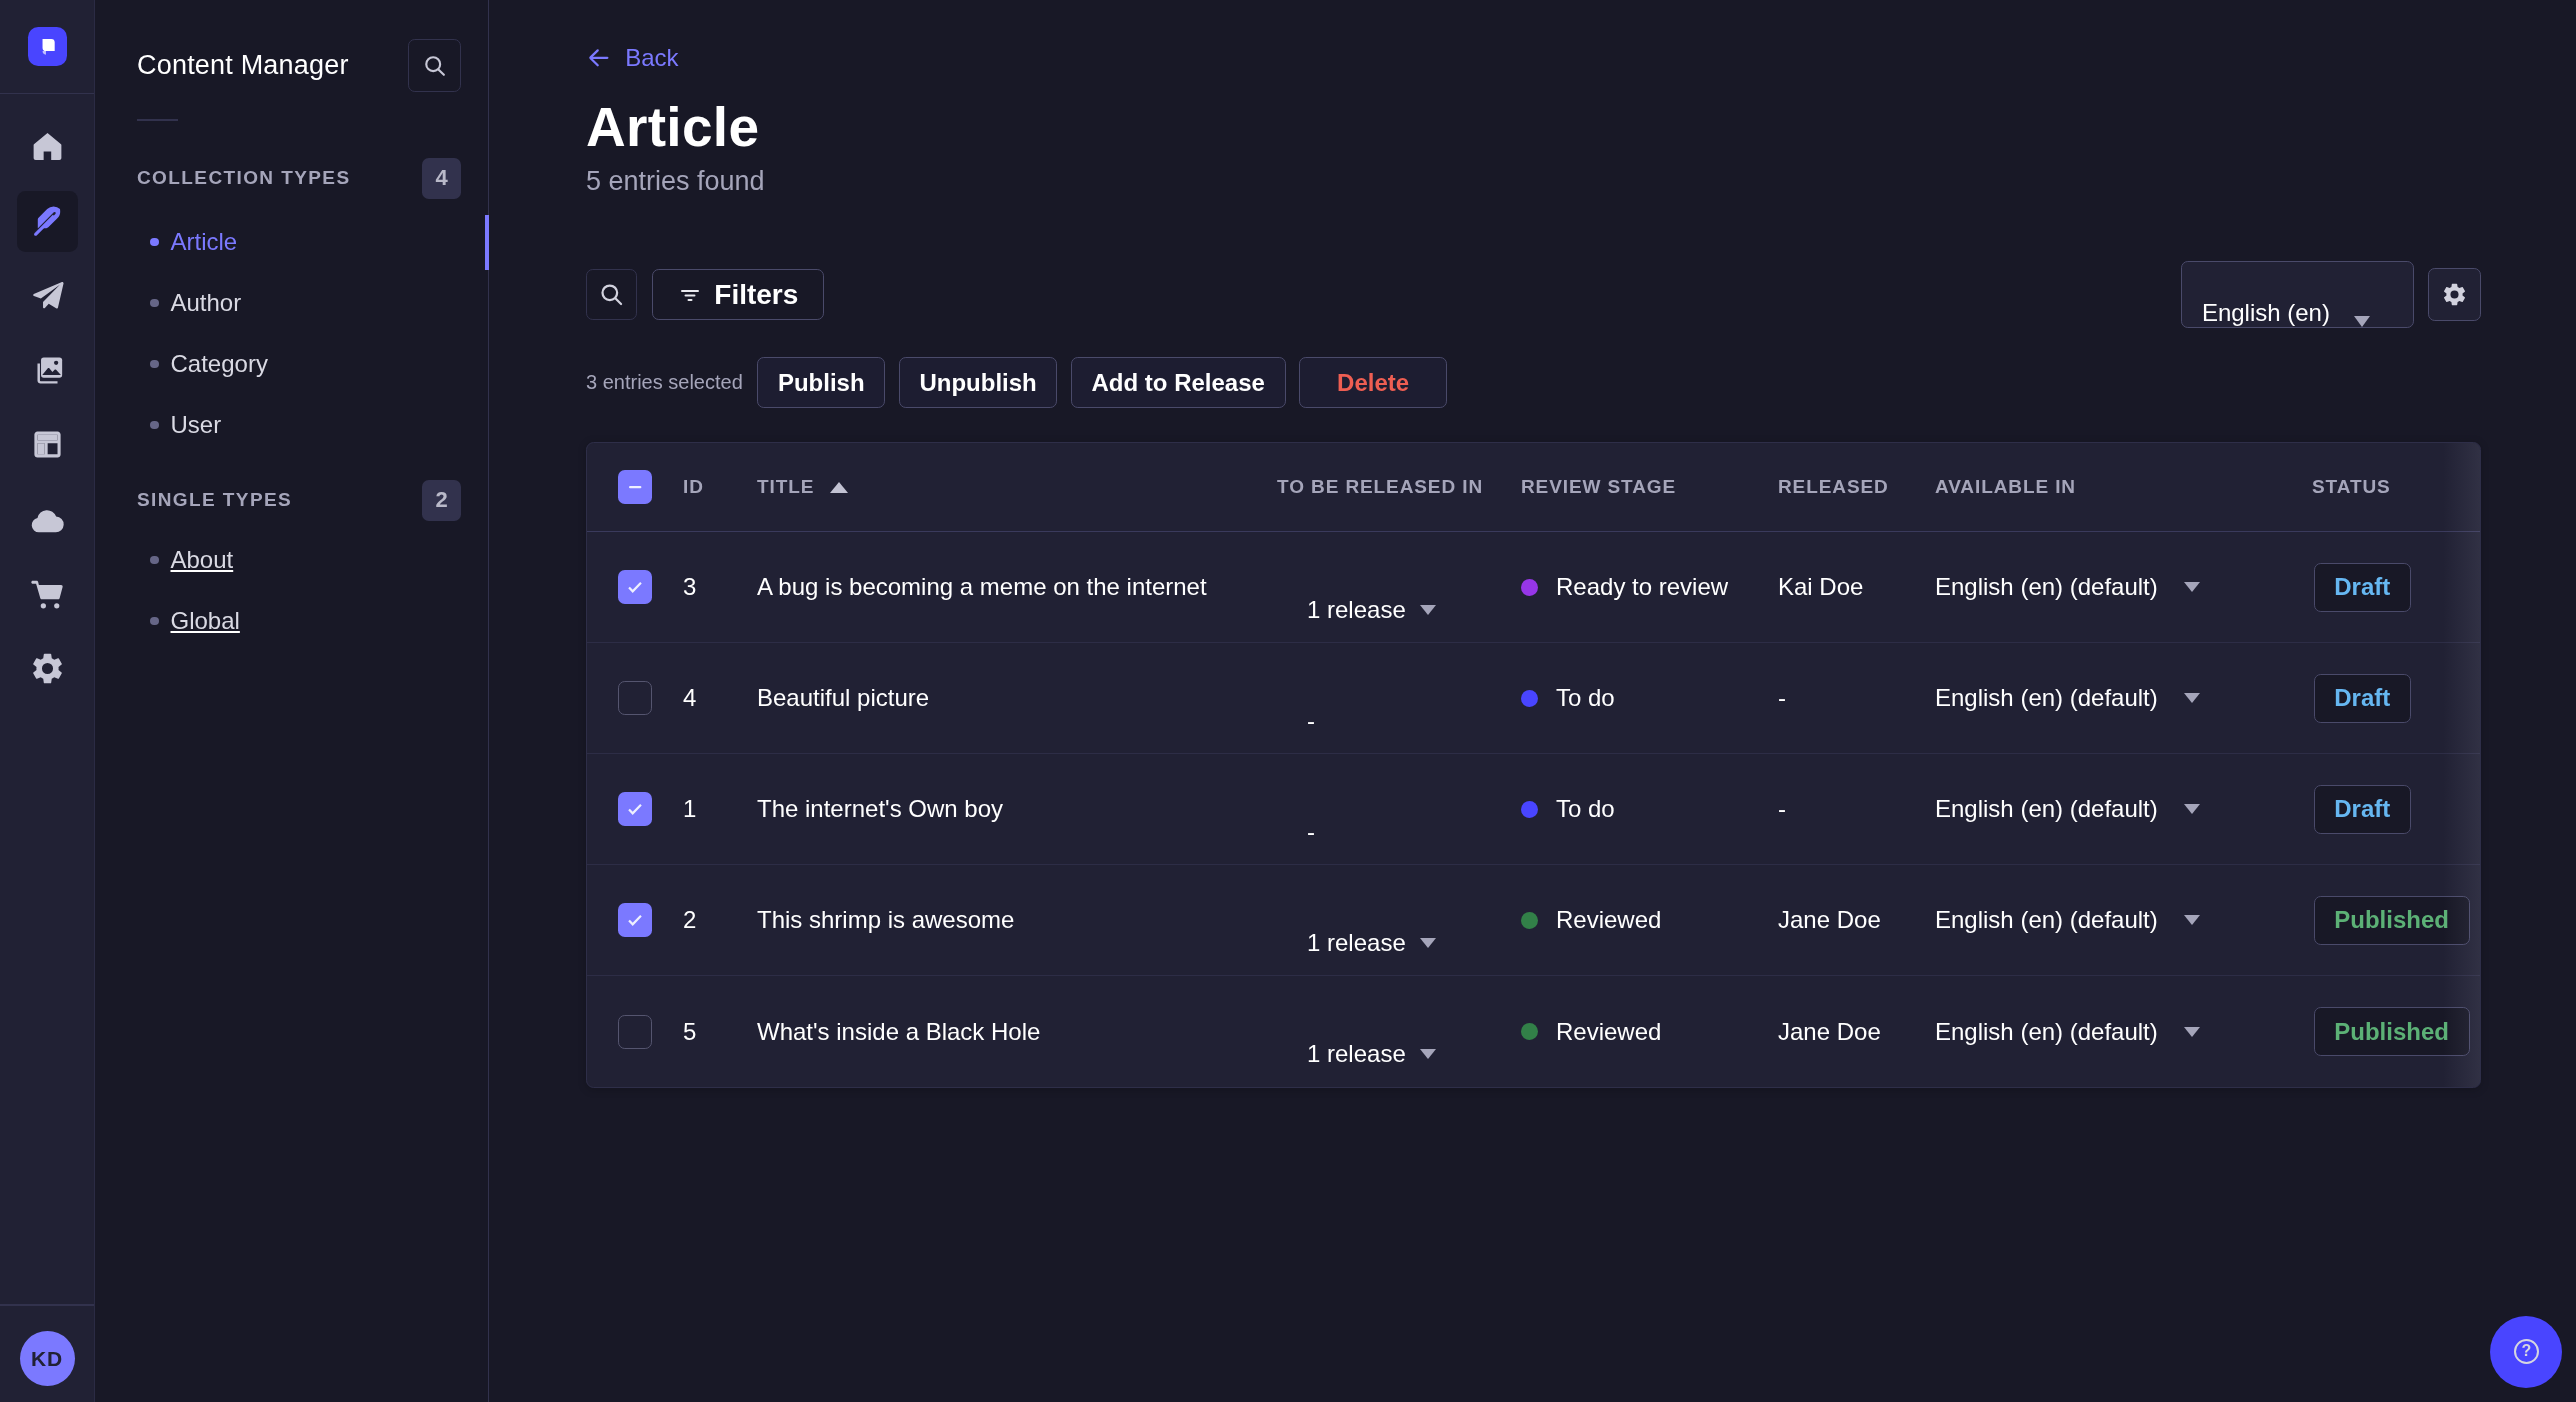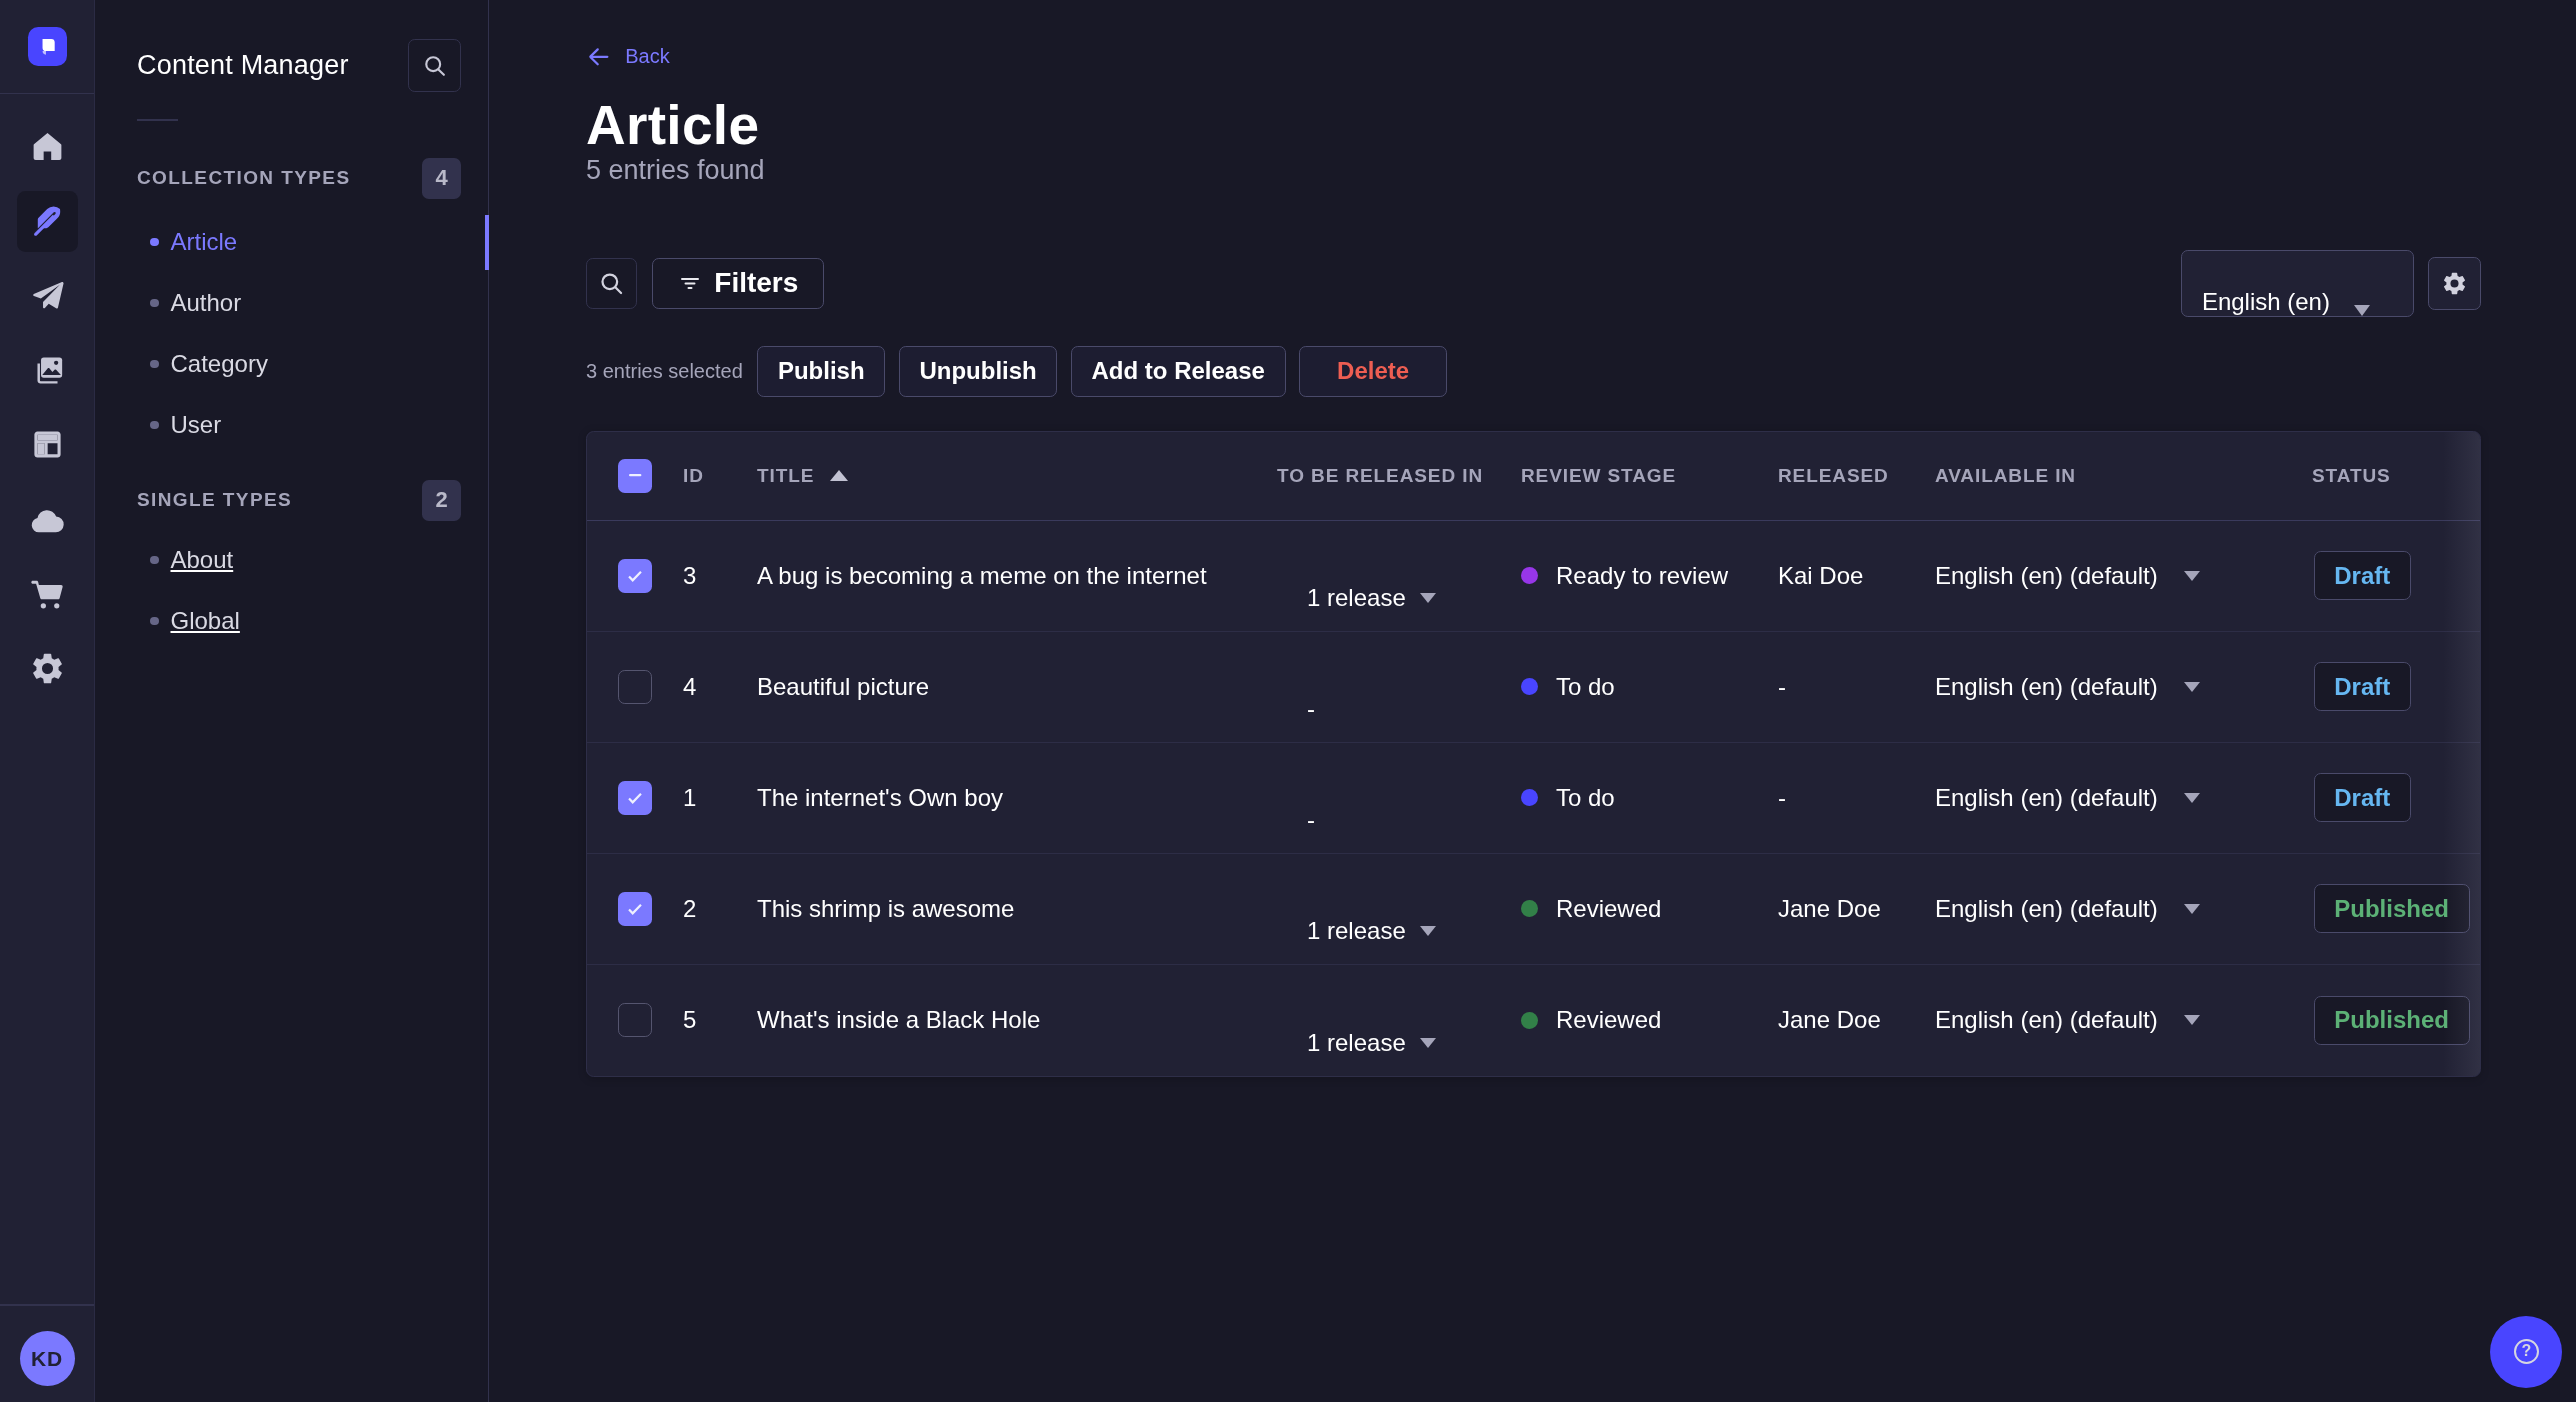--- a/index.html
+++ b/index.html
@@ -46,27 +46,27 @@
   .subnav-item .bullet { width:8.5px; height:8.5px; border-radius:50%; background:#666687; margin-right:12px; flex:none; }
   .subnav-item .item-label { font-size:24px; color:#d9d9e3; }
   .subnav-item.active .bullet { background:#7b79ff; }
   .subnav-item.active .item-label { color:#7b79ff; }
   .subnav-item.active::after { content:""; position:absolute; right:-1.7px; top:0; bottom:0; width:5.1px; background:#7b79ff; }
 
   
   .main { position:absolute; left:489px; right:0; top:0; bottom:0; padding:0 95px 0 97px; background:#181826; }
   .back-row { margin-top:44px; display:flex; align-items:center; }
   .back-row svg { margin-right:13.6px; }
-  .back-label { font-size:20px; color:#7b79ff; font-weight:500; }
+  .back-label { font-size:24px; color:#7b79ff; font-weight:500; }
   .title-row { margin-top:28px; display:flex; align-items:flex-start; justify-content:space-between; }
   .page-title { font-size:55px; font-weight:700; color:#ffffff; line-height:55px; letter-spacing:0.3px; }
   .create-btn { height:55px; background:#4945ff; border:none; border-radius:6.8px; display:flex; align-items:center; padding:0 21px; margin-top:1.7px; }
   .create-btn .plus { margin-right:14.5px; display:flex; }
   .create-btn .create-label { font-size:24px; font-weight:600; color:#ffffff; }
-  .subtitle { margin-top:2px; font-size:27px; color:#a5a5ba; }
+  .subtitle { margin-top:11px; font-size:27px; color:#a5a5ba; }
 
   .toolbar-row { margin-top:64px; display:flex; align-items:center; }
   .icon-btn { width:51px; height:51px; border:1.7px solid #32324d; background:transparent; border-radius:6.8px; display:flex; align-items:center; justify-content:center; }
   .filters-btn { margin-left:14.5px; height:51px; border:1.7px solid #4a4a6a; background:transparent; border-radius:6.8px; display:flex; align-items:center; padding:0 25px; }
   .filters-btn svg { margin-right:12.8px; }
   .filters-label { font-size:28px; font-weight:600; color:#ffffff; }
   .toolbar-right { margin-left:auto; display:flex; align-items:center; }
   .locale-select { height:67px; min-width:233px; background:#212134; border:1.7px solid #4a4a6a; border-radius:6.8px; display:flex; align-items:flex-end; padding:0 20.4px; }
   .locale-label { font-size:24px; color:#ffffff; }
   .caret-down { width:0; height:0; border-left:8.5px solid transparent; border-right:8.5px solid transparent; border-top:11px solid #a5a5ba; margin-left:24px; }

